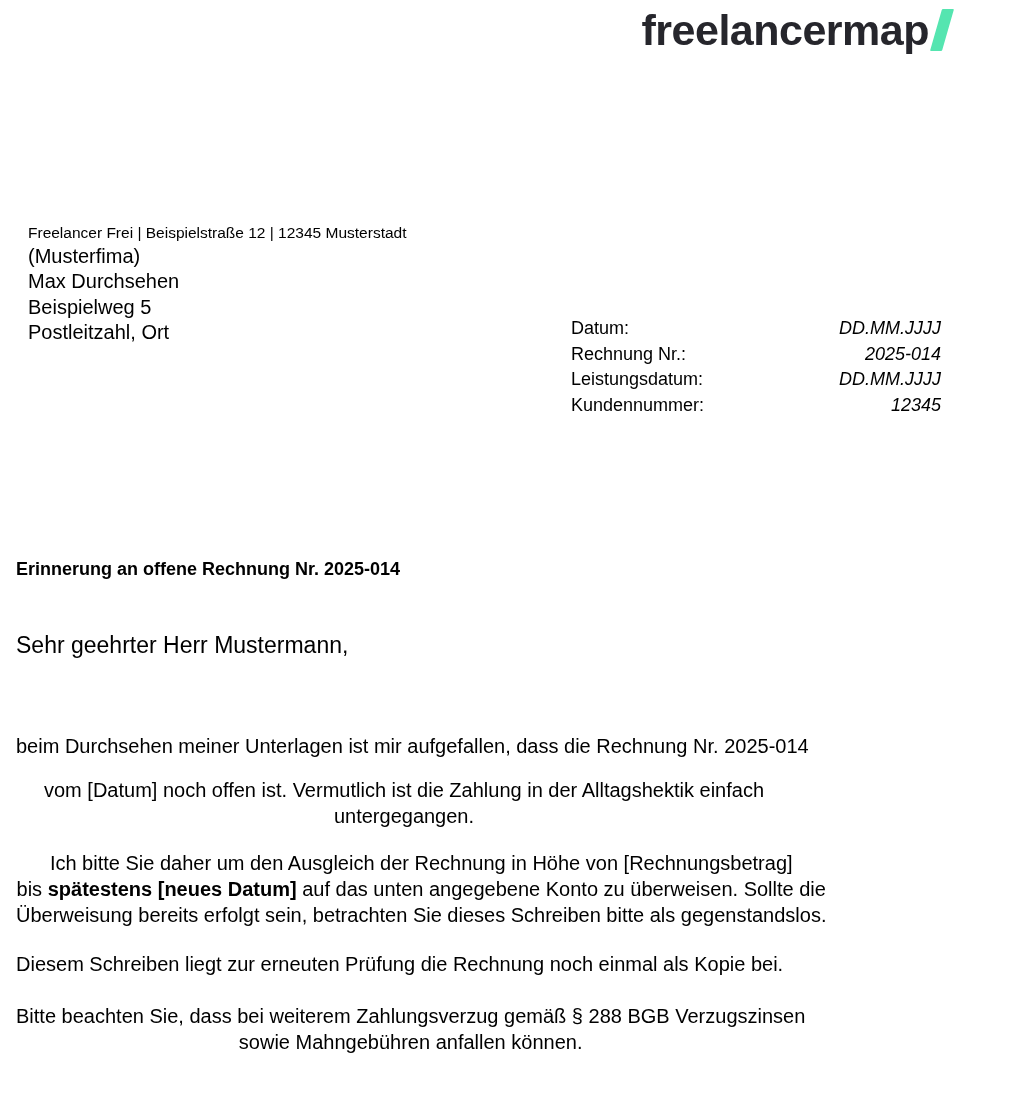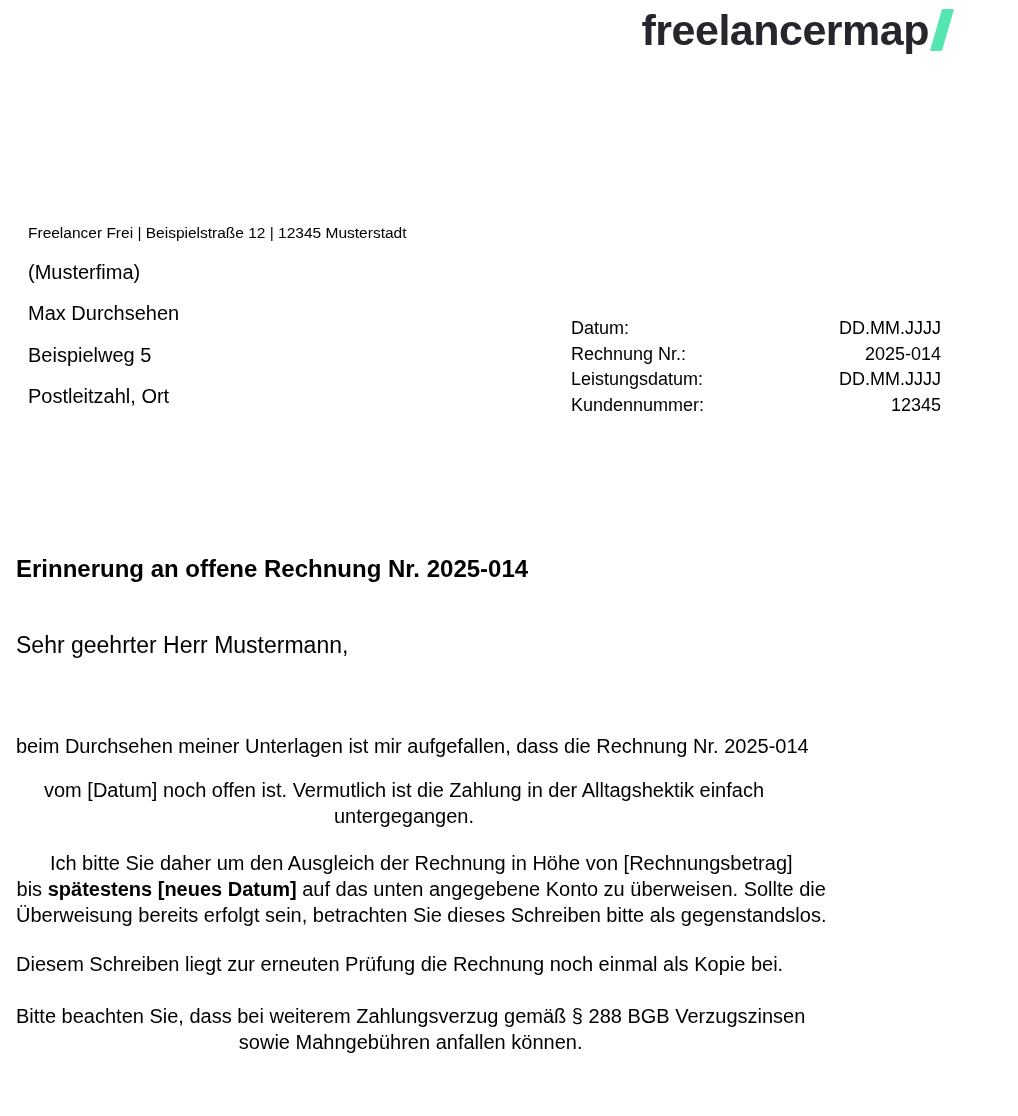--- a/index.html
+++ b/index.html
@@ -54,45 +54,45 @@
     line-height: 19px;
     white-space: nowrap;
   }
   .recipient {
     position: absolute;
     left: 28px;
     top: 244px;
     font-size: 20px;
     line-height: 25.4px;
   }
-  .recipient div { white-space: nowrap; margin-top: 16px; }
+  .recipient div { white-space: nowrap; }
 
   
   .meta {
     position: absolute;
     left: 571px;
     top: 316px;
     width: 370px;
     font-size: 18px;
     line-height: 25.5px;
   }
   .meta-row {
     display: flex;
     justify-content: space-between;
     gap: 26px;
   }
   .meta-label { white-space: nowrap; }
-  .meta-value { white-space: nowrap; text-align: center; }
+  .meta-value { white-space: nowrap; text-align: center; font-style: italic; }
 
   
   .subject {
     position: absolute;
     left: 16px;
     top: 553px;
-    font-size: 24px;
+    font-size: 18px;
     font-weight: bold;
     line-height: 32px;
     white-space: nowrap;
   }
   .salutation {
     position: absolute;
     left: 16px;
     top: 631px;
     font-size: 23px;
     line-height: 28px;

